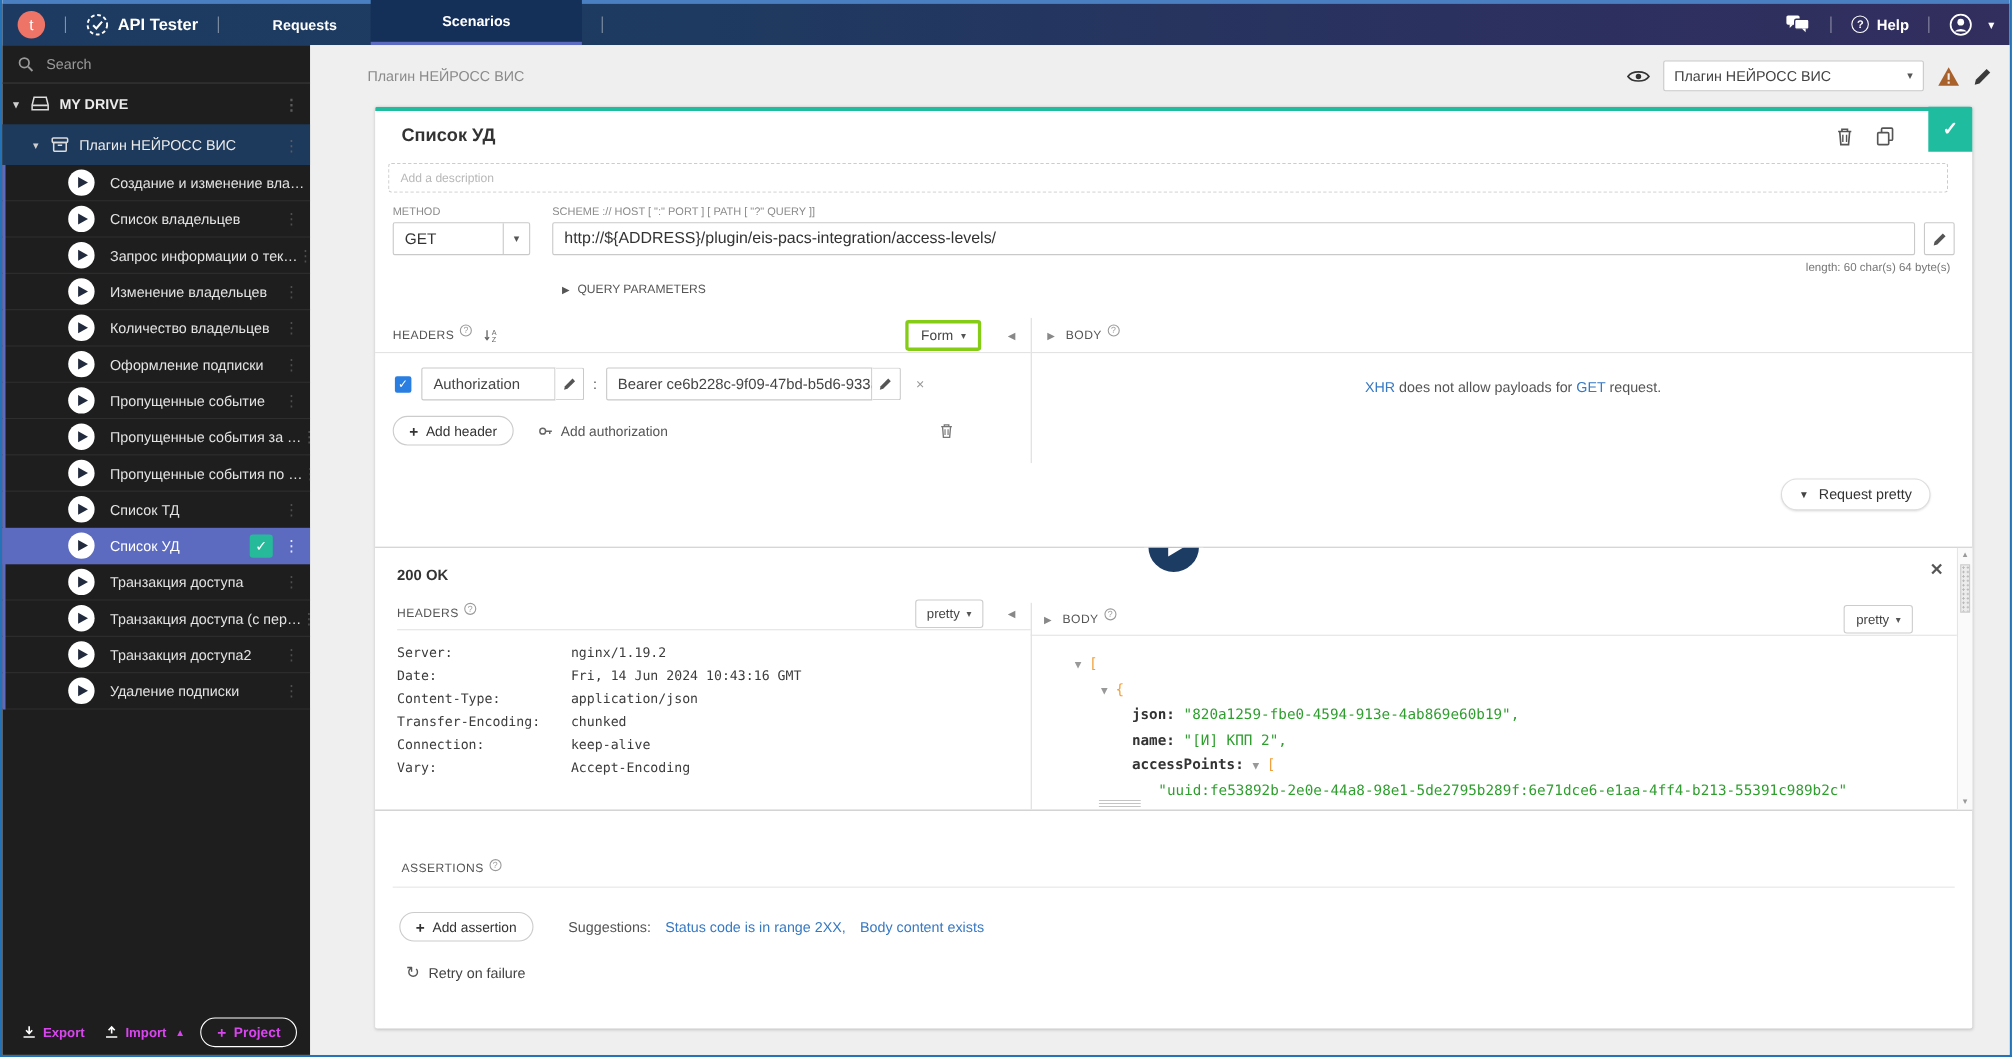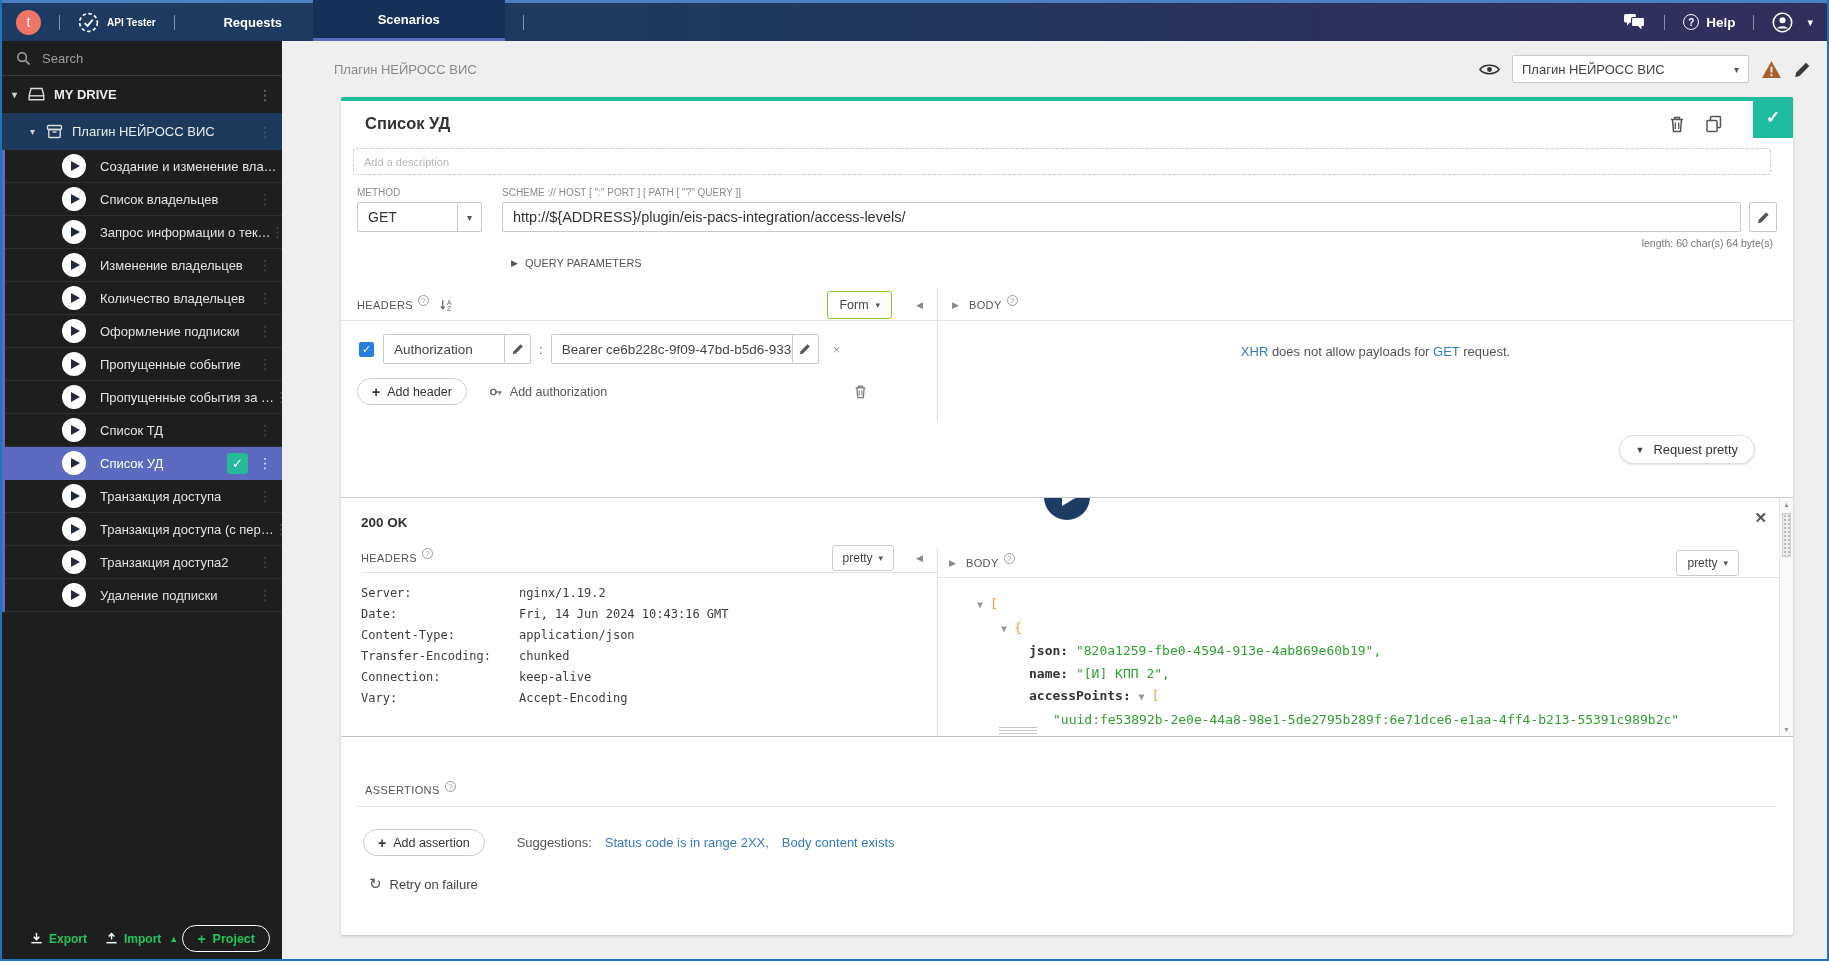--- a/index.html
+++ b/index.html
@@ -7,21 +7,21 @@
   .window { position:relative; width:1829px; height:961px; background:#efefef; overflow:hidden;
             border-left:2px solid #2273b8; border-right:2px solid #2273b8; border-bottom:2px solid #2273b8; }
 
   
   .topbar { position:absolute; top:0; left:0; right:0; height:41px;
     background:linear-gradient(90deg,#1d3b62 0%,#1e3a60 35%,#2b315e 72%,#322e5e 100%);
     border-top:3px solid #4a80c1; display:flex; align-items:center; color:#fff; }
   .avatar { width:25px; height:25px; border-radius:50%; background:#ef7468; color:#fff;
     display:flex; align-items:center; justify-content:center; font-size:14px; margin-left:14px; flex:none; }
   .vsep { width:1px; height:15px; background:rgba(255,255,255,.45); margin:0 18px; flex:none; }
-  .app-name { font-weight:bold; font-size:10px; margin-left:8px; }
+  .app-name { font-weight:bold; font-size:15px; margin-left:8px; }
   .tab { height:38px; display:flex; align-items:center; justify-content:center; font-weight:bold; font-size:13px; cursor:pointer; }
   .tab-requests { width:120px; }
   .tab-active { width:192px; background:#142f58; height:41px; margin-top:-3px; border-bottom:3px solid #5c6bc0; }
   .top-right { margin-left:auto; display:flex; align-items:center; margin-right:14px; }
   .help-wrap { display:flex; align-items:center; gap:7px; font-weight:bold; font-size:13.5px; }
   .qmark-circle { width:16px; height:16px; border:1.5px solid #fff; border-radius:50%;
     display:flex; align-items:center; justify-content:center; font-size:10px; font-weight:bold; }
   .caret-small { font-size:11px; margin-left:14px; color:#fff; }
 
   
@@ -36,21 +36,21 @@
   .items::before { content:""; position:absolute; left:0; top:0; bottom:0; width:3px; background:#5c6bc0; }
   .item { height:33px; border-bottom:1px solid #2e2e2e; display:flex; align-items:center; padding-left:60px; font-size:13px; color:#e3e3e3; white-space:nowrap; overflow:hidden; cursor:pointer; }
   .item .kebab { color:#4f4f4f; }
   .play-circle { width:24px; height:24px; border-radius:50%; background:#fff; display:flex; align-items:center; justify-content:center; margin-right:14px; flex:none; }
   .play-tri { width:0; height:0; border-left:9px solid #212b3d; border-top:5.5px solid transparent; border-bottom:5.5px solid transparent; margin-left:2px; }
   .item-selected { background:#5c6bc0; color:#fff; border-bottom-color:transparent; }
   .item-selected .kebab { color:#e6e9f8; }
   .check-badge { width:21px; height:21px; border-radius:3px; background:#26b99a; color:#fff; font-size:13px;
     display:flex; align-items:center; justify-content:center; margin-left:auto; flex:none; }
   .item-selected .kebab { margin-left:10px; }
-  .sidebar-footer { position:absolute; bottom:0; left:10px; right:0; height:41px; display:flex; align-items:center; padding:0 12px; color:#22c55e; }
+  .sidebar-footer { position:absolute; bottom:0; left:0; right:0; height:41px; display:flex; align-items:center; padding:0 12px; color:#d946ef; }
   .foot-link { display:flex; align-items:center; gap:6px; font-size:12px; font-weight:bold; margin-left:6px; cursor:pointer; }
   .foot-link + .foot-link { margin-left:18px; }
   .caret-up { font-size:9px; margin-left:2px; }
   .project-pill { margin-left:auto; border:1.5px solid #fff; border-radius:14px; height:27px; padding:0 14px;
     display:flex; align-items:center; gap:7px; font-size:12.5px; font-weight:bold; cursor:pointer; }
   .plus { font-size:14px; font-weight:bold; }
 
   
   .main { position:absolute; left:280px; top:41px; right:0; bottom:0; background:#efefef; }
   .main-topbar { height:56px; display:flex; align-items:center; padding:0 16px 0 52px; }
@@ -89,21 +89,21 @@
 
   .req-cols { display:flex; margin-top:20px; height:132px; }
   .col-left { width:596px; flex:none; }
   .v-div { width:1px; background:#ddd; }
   .col-right { flex:1; }
   .panel-label-row { height:32px; display:flex; align-items:center; border-bottom:1px solid #e3e3e3; padding-left:16px; }
   .panel-label { font-size:11px; color:#555; letter-spacing:.4px;text-align:right; }
   .q-icon { width:11px; height:11px; border:1px solid #9a9a9a; border-radius:50%; color:#9a9a9a; font-size:8px;
     display:inline-flex; align-items:center; justify-content:center; margin-left:5px; position:relative; top:-4px; }
   .sort-icon { margin-left:10px; display:flex; }
-  .form-btn { margin-left:auto; margin-right:24px; height:28px; border:1px solid #84cc16; border-radius:3px; background:#fff;
+  .form-btn { margin-left:auto; margin-right:24px; height:28px; border:3px solid #84cc16; border-radius:3px; background:#fff;
     padding:0 11px; font-size:12.5px; color:#444; display:flex; align-items:center; gap:7px; cursor:pointer; }
   .panel-arrow { font-size:9px; color:#888; cursor:pointer; }
   .panel-arrow.l { margin-right:14px; }
   .panel-arrow.r { margin-right:10px; }
   .col-right .panel-label-row { padding-left:14px; }
 
   .header-entry { display:flex; align-items:center; padding:13px 0 0 18px; }
   .cb { width:15px; height:15px; background:#2a7de1; border-radius:2px; color:#fff; font-size:11px;
     display:flex; align-items:center; justify-content:center; flex:none; cursor:pointer; }
   .hdr-input { height:30px; border:1px solid #c9c9c9; border-radius:2px 0 0 2px; background:#fff; display:flex; align-items:center;
@@ -308,20 +308,27 @@
           <span class="play-circle">
             <span class="play-tri"></span>
           </span>
           <span>Пропущенные события за …</span>
           <span class="kebab">⋮</span>
         </div>
       <div class="item">
           <span class="play-circle">
             <span class="play-tri"></span>
           </span>
+          <span>Пропущенные события по …</span>
+          <span class="kebab">⋮</span>
+        </div>
+      <div class="item">
+          <span class="play-circle">
+            <span class="play-tri"></span>
+          </span>
           <span>Список ТД</span>
           <span class="kebab">⋮</span>
         </div>
       <div class="item item-selected">
           <span class="play-circle">
             <span class="play-tri"></span>
           </span>
           <span>Список УД</span>
           <span class="check-badge">✓</span>
           <span class="kebab">⋮</span>

